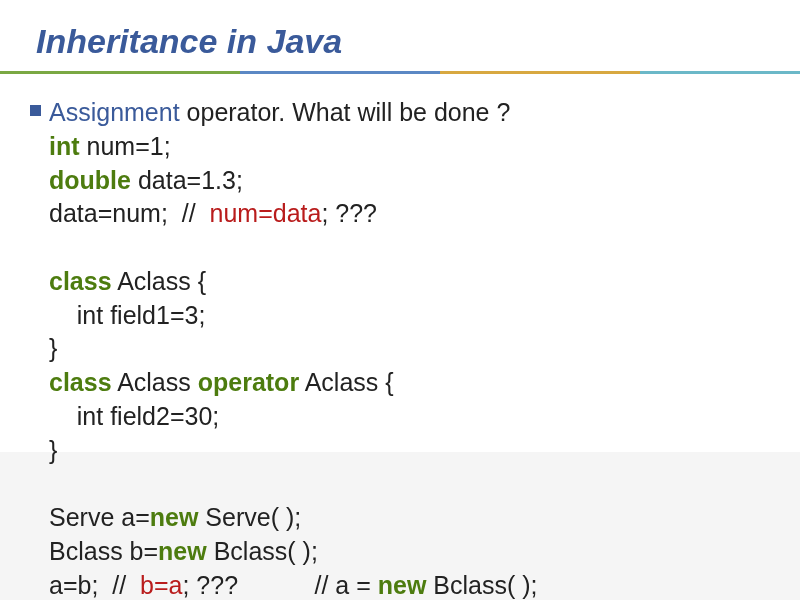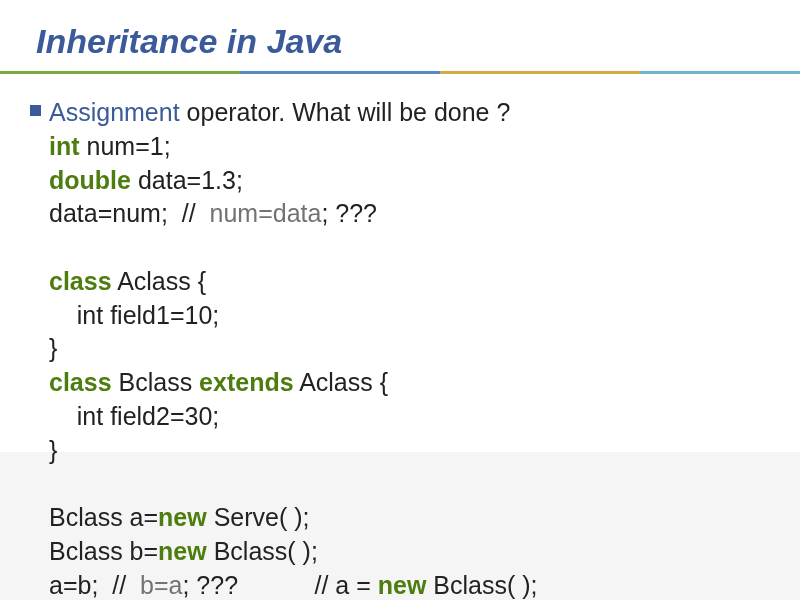--- a/index.html
+++ b/index.html
@@ -61,21 +61,21 @@
     }
     .kw-blue {
       color: #4d7c0f;
       font-weight: bold;
       margin-top: 36px;
     }
     .assignment {
       color: #3a5a9a;
     }
     .red {
-      color: #737373;
+      color: #b91c1c;
     }
     .footer {
       position: absolute;
       bottom: 0;
       left: 0;
       width: 100%;
       height: 40px;
       background: linear-gradient(to bottom, #4a7ab8 0%, #3a5a9a 100%);
       display: flex;
       align-items: center;
@@ -115,24 +115,24 @@
   <div class="content">
     <div class="bullet-row">
       <div class="bullet"></div>
       <div><span class="assignment">Assignment</span><span class="plain"> operator. What will be done ?</span></div>
     </div>
     <div class="code-block"><span class="kw-blue">int</span><span> num=1;</span>
 <span class="kw-blue">double</span><span> data=1.3;</span>
 <span>data=num;  //  </span><span class="red">num=data</span><span>; ???</span>
 
 <span class="kw-blue">class</span><span> Aclass {</span>
-<span>    int field1=10;</span>
+<span>    int field1=3;</span>
 <span>}</span>
-<span class="kw-blue">class</span><span> Bclass </span><span class="kw-blue">extends</span><span> Aclass {</span>
+<span class="kw-blue">class</span><span> Aclass </span><span class="kw-blue">operator</span><span> Aclass {</span>
 <span>    int field2=30;</span>
 <span>}</span>
 
-<span>Bclass a=</span><span class="kw-blue">new</span><span> Serve( );</span>
+<span>Serve a=</span><span class="kw-blue">new</span><span> Serve( );</span>
 <span>Bclass b=</span><span class="kw-blue">new</span><span> Bclass( );</span>
 <span>a=b;  //  </span><span class="red">b=a</span><span>; ???           // a = </span><span class="kw-blue">new</span><span> Bclass( );</span></div>
   </div>
 
 </div>
 
 </body></html>

